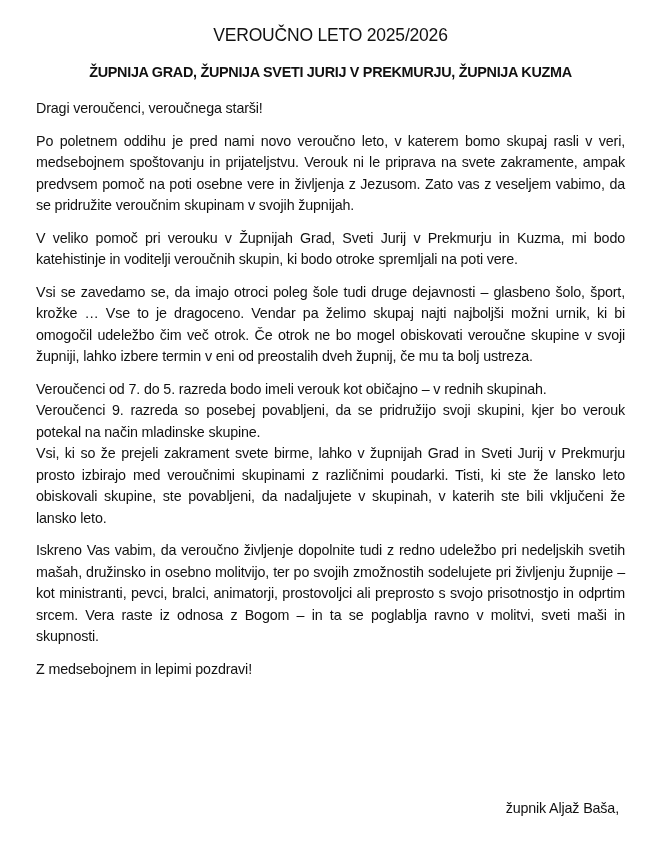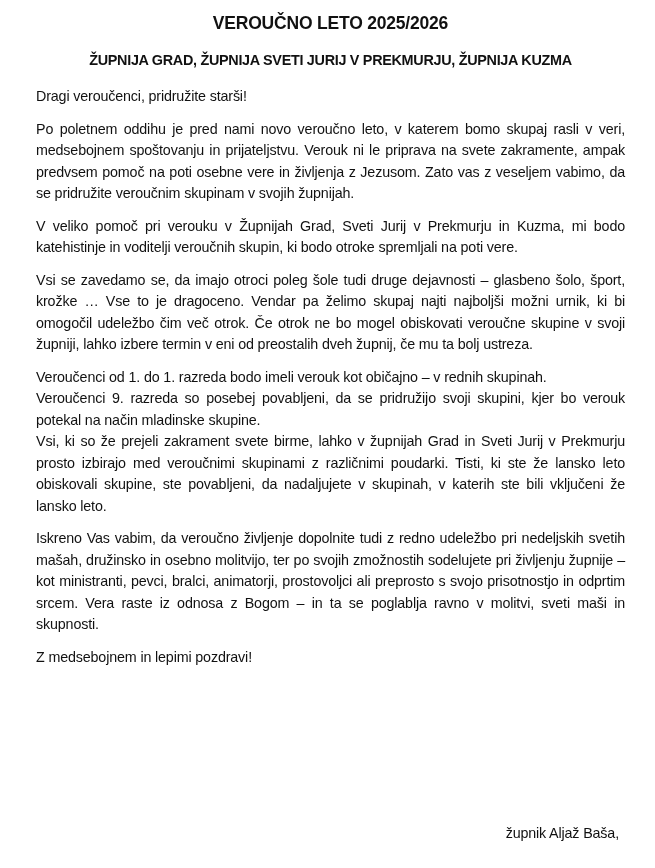--- a/index.html
+++ b/index.html
@@ -15,24 +15,24 @@
       color: #111111;
     }
     .page {
       position: relative;
       width: 655px;
       height: 868px;
       box-sizing: border-box;
       padding: 0 30px 0 36px;
     }
     .title {
-      margin: 0;
+      margin: 12px;
       padding-top: 12px;
       text-align: center;
-      font-weight: bold;
+      font-weight: normal;
       font-size: 17.5px;
       line-height: 22px;
       letter-spacing: -0.2px;
     }
     .subtitle {
       margin: 16px;
       text-align: center;
       font-weight: bold;
       font-size: 14.4px;
       line-height: 20px;
@@ -50,50 +50,50 @@
     }
     .para .line {
       display: block;
     }
     .para.left {
       text-align: left;
     }
     .signature {
       position: absolute;
       right: 36px;
-      top: 823px;
+      top: 786px;
       text-align: right;
       font-size: 14.3px;
       line-height: 21.5px;
       letter-spacing: -0.15px;
     }
     .signature div {
       display: block;
     }
   </style>
 </head>
 <body>
 
 <div class="page">
   <h1 class="title">VEROUČNO LETO 2025/2026</h1>
   <h2 class="subtitle">ŽUPNIJA GRAD, ŽUPNIJA SVETI JURIJ V PREKMURJU, ŽUPNIJA KUZMA</h2>
 
   <div class="body-text">
     <p class="para left">
-      <span class="line">Dragi veroučenci, pridružite starši!</span>
+      <span class="line">Dragi veroučenci, veroučnega starši!</span>
     </p>
 
     <p class="para">Po poletnem oddihu je pred nami novo veroučno leto, v katerem bomo skupaj rasli v veri, medsebojnem spoštovanju in prijateljstvu. Verouk ni le priprava na svete zakramente, ampak predvsem pomoč na poti osebne vere in življenja z Jezusom. Zato vas z veseljem vabimo, da se pridružite veroučnim skupinam v svojih župnijah.</p>
 
     <p class="para">V veliko pomoč pri verouku v Župnijah Grad, Sveti Jurij v Prekmurju in Kuzma, mi bodo katehistinje in voditelji veroučnih skupin, ki bodo otroke spremljali na poti vere.</p>
 
     <p class="para">Vsi se zavedamo se, da imajo otroci poleg šole tudi druge dejavnosti – glasbeno šolo, šport, krožke … Vse to je dragoceno. Vendar pa želimo skupaj najti najboljši možni urnik, ki bi omogočil udeležbo čim več otrok. Če otrok ne bo mogel obiskovati veroučne skupine v svoji župniji, lahko izbere termin v eni od preostalih dveh župnij, če mu ta bolj ustreza.</p>
 
     <p class="para">
-      <span class="line">Veroučenci od 1. do 1. razreda bodo imeli verouk kot običajno – v rednih skupinah.</span>
+      <span class="line">Veroučenci od 7. do 5. razreda bodo imeli verouk kot običajno – v rednih skupinah.</span>
       <span class="line">Veroučenci 9. razreda so posebej povabljeni, da se pridružijo svoji skupini, kjer bo verouk potekal na način mladinske skupine.</span>
       <span class="line">Vsi, ki so že prejeli zakrament svete birme, lahko v župnijah Grad in Sveti Jurij v Prekmurju prosto izbirajo med veroučnimi skupinami z različnimi poudarki. Tisti, ki ste že lansko leto obiskovali skupine, ste povabljeni, da nadaljujete v skupinah, v katerih ste bili vključeni že lansko leto.</span>
     </p>
 
     <p class="para">Iskreno Vas vabim, da veroučno življenje dopolnite tudi z redno udeležbo pri nedeljskih svetih mašah, družinsko in osebno molitvijo, ter po svojih zmožnostih sodelujete pri življenju župnije – kot ministranti, pevci, bralci, animatorji, prostovoljci ali preprosto s svojo prisotnostjo in odprtim srcem. Vera raste iz odnosa z Bogom – in ta se poglablja ravno v molitvi, sveti maši in skupnosti.</p>
 
 
     <p class="para left">Z medsebojnem in lepimi pozdravi!</p>
   </div>
 

